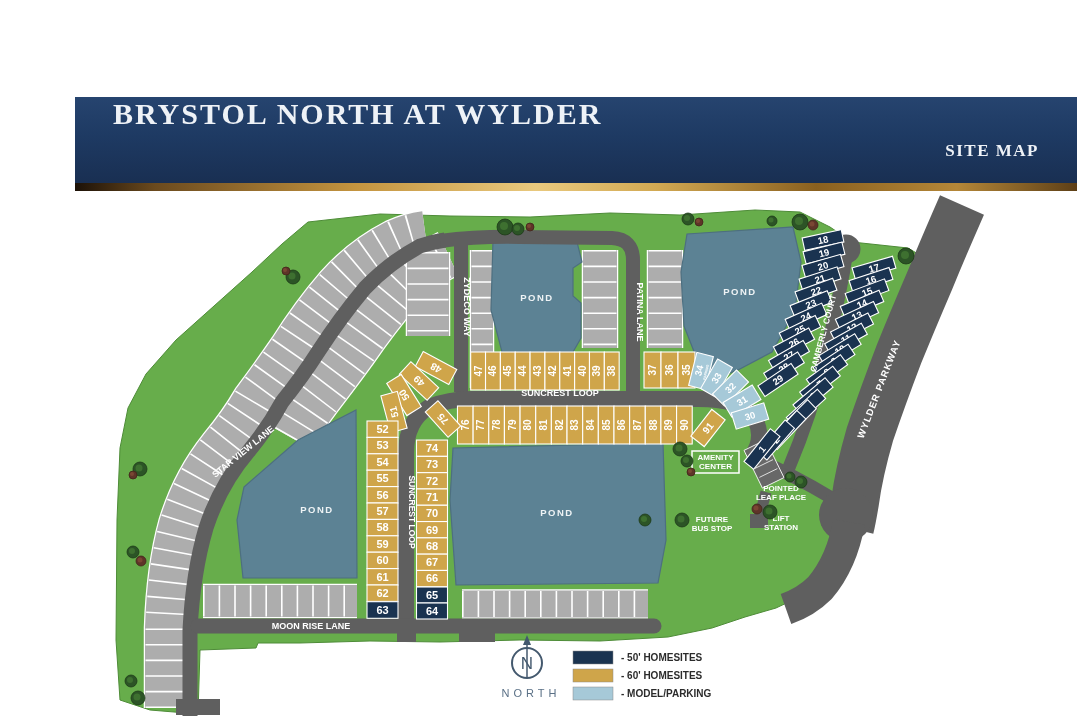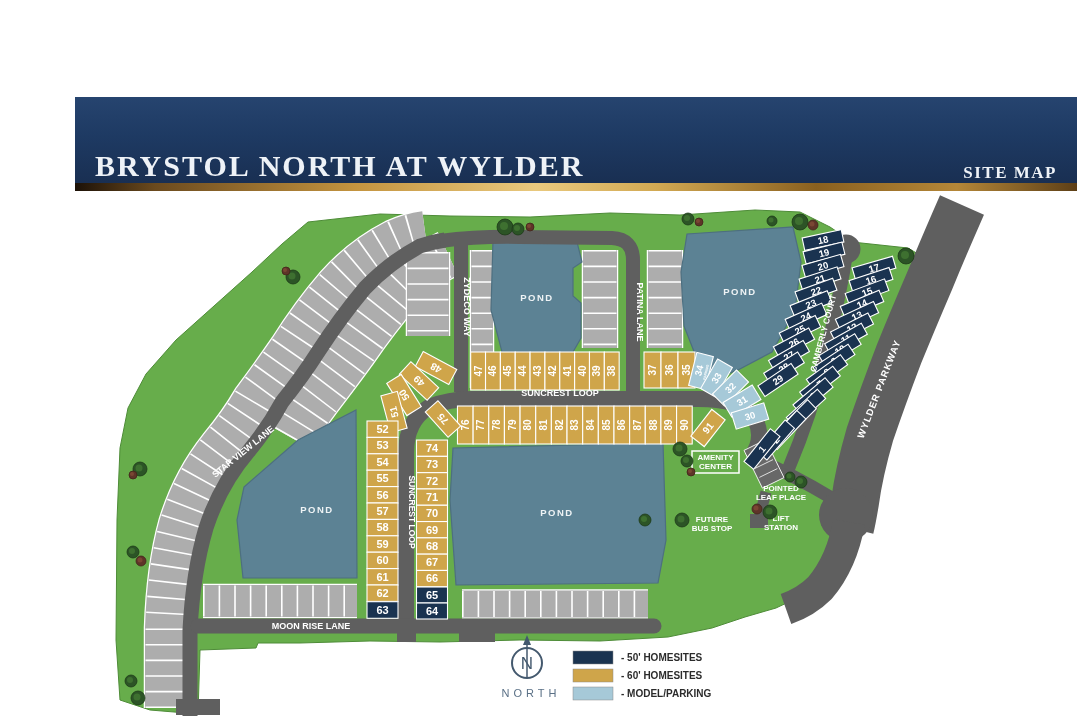--- a/index.html
+++ b/index.html
@@ -1,25 +1,25 @@
 <!DOCTYPE html>
 <html><head>
 <meta charset="utf-8">
 <style>
   html,body{margin:0;padding:0;background:#ffffff;}
   .page{position:relative;width:1079px;height:725px;background:#ffffff;overflow:hidden;
         font-family:"Liberation Sans",sans-serif;}
   .map-svg{position:absolute;left:0;top:0;}
   .header{position:absolute;left:75px;top:97px;width:1002px;height:86px;box-sizing:border-box;
-          display:flex;align-items:flex-end;justify-content:space-between;padding:0 20px;
+          display:flex;align-items:flex-start;justify-content:space-between;padding:0 38px;
           background:linear-gradient(180deg,#26446f 0%,#1e3a63 45%,#192f52 100%);}
   .header .title{font-family:"Liberation Serif",serif;font-weight:bold;font-size:30px;
           color:#eef2f7;letter-spacing:2px;white-space:nowrap;}
   .header .sitemap{font-family:"Liberation Serif",serif;font-weight:bold;font-size:17px;
-          color:#eef2f7;letter-spacing:1.5px;white-space:nowrap;}
+          color:#eef2f7;letter-spacing:1.5px;white-space:nowrap;margin-top:44px;}
   .gold-strip{position:absolute;left:75px;top:183px;width:1002px;height:8px;
           background:linear-gradient(90deg,#1c1107 0%,#6b4a1e 8%,#c4943f 28%,#e9c97e 46%,
                      #d2a953 58%,#8a601f 74%,#b58738 88%,#5d3f17 100%);}
   text{font-family:"Liberation Sans",sans-serif;}
   .street-label{fill:#ffffff;font-weight:bold;}
   .pond-label{fill:#eef3f5;font-weight:bold;letter-spacing:1.5px;font-size:9.5px;}
   .poi-label{fill:#ffffff;font-weight:bold;font-size:8px;}
   .legend-label{fill:#2b2b2b;font-weight:bold;font-size:10px;}
 </style>
 </head>

